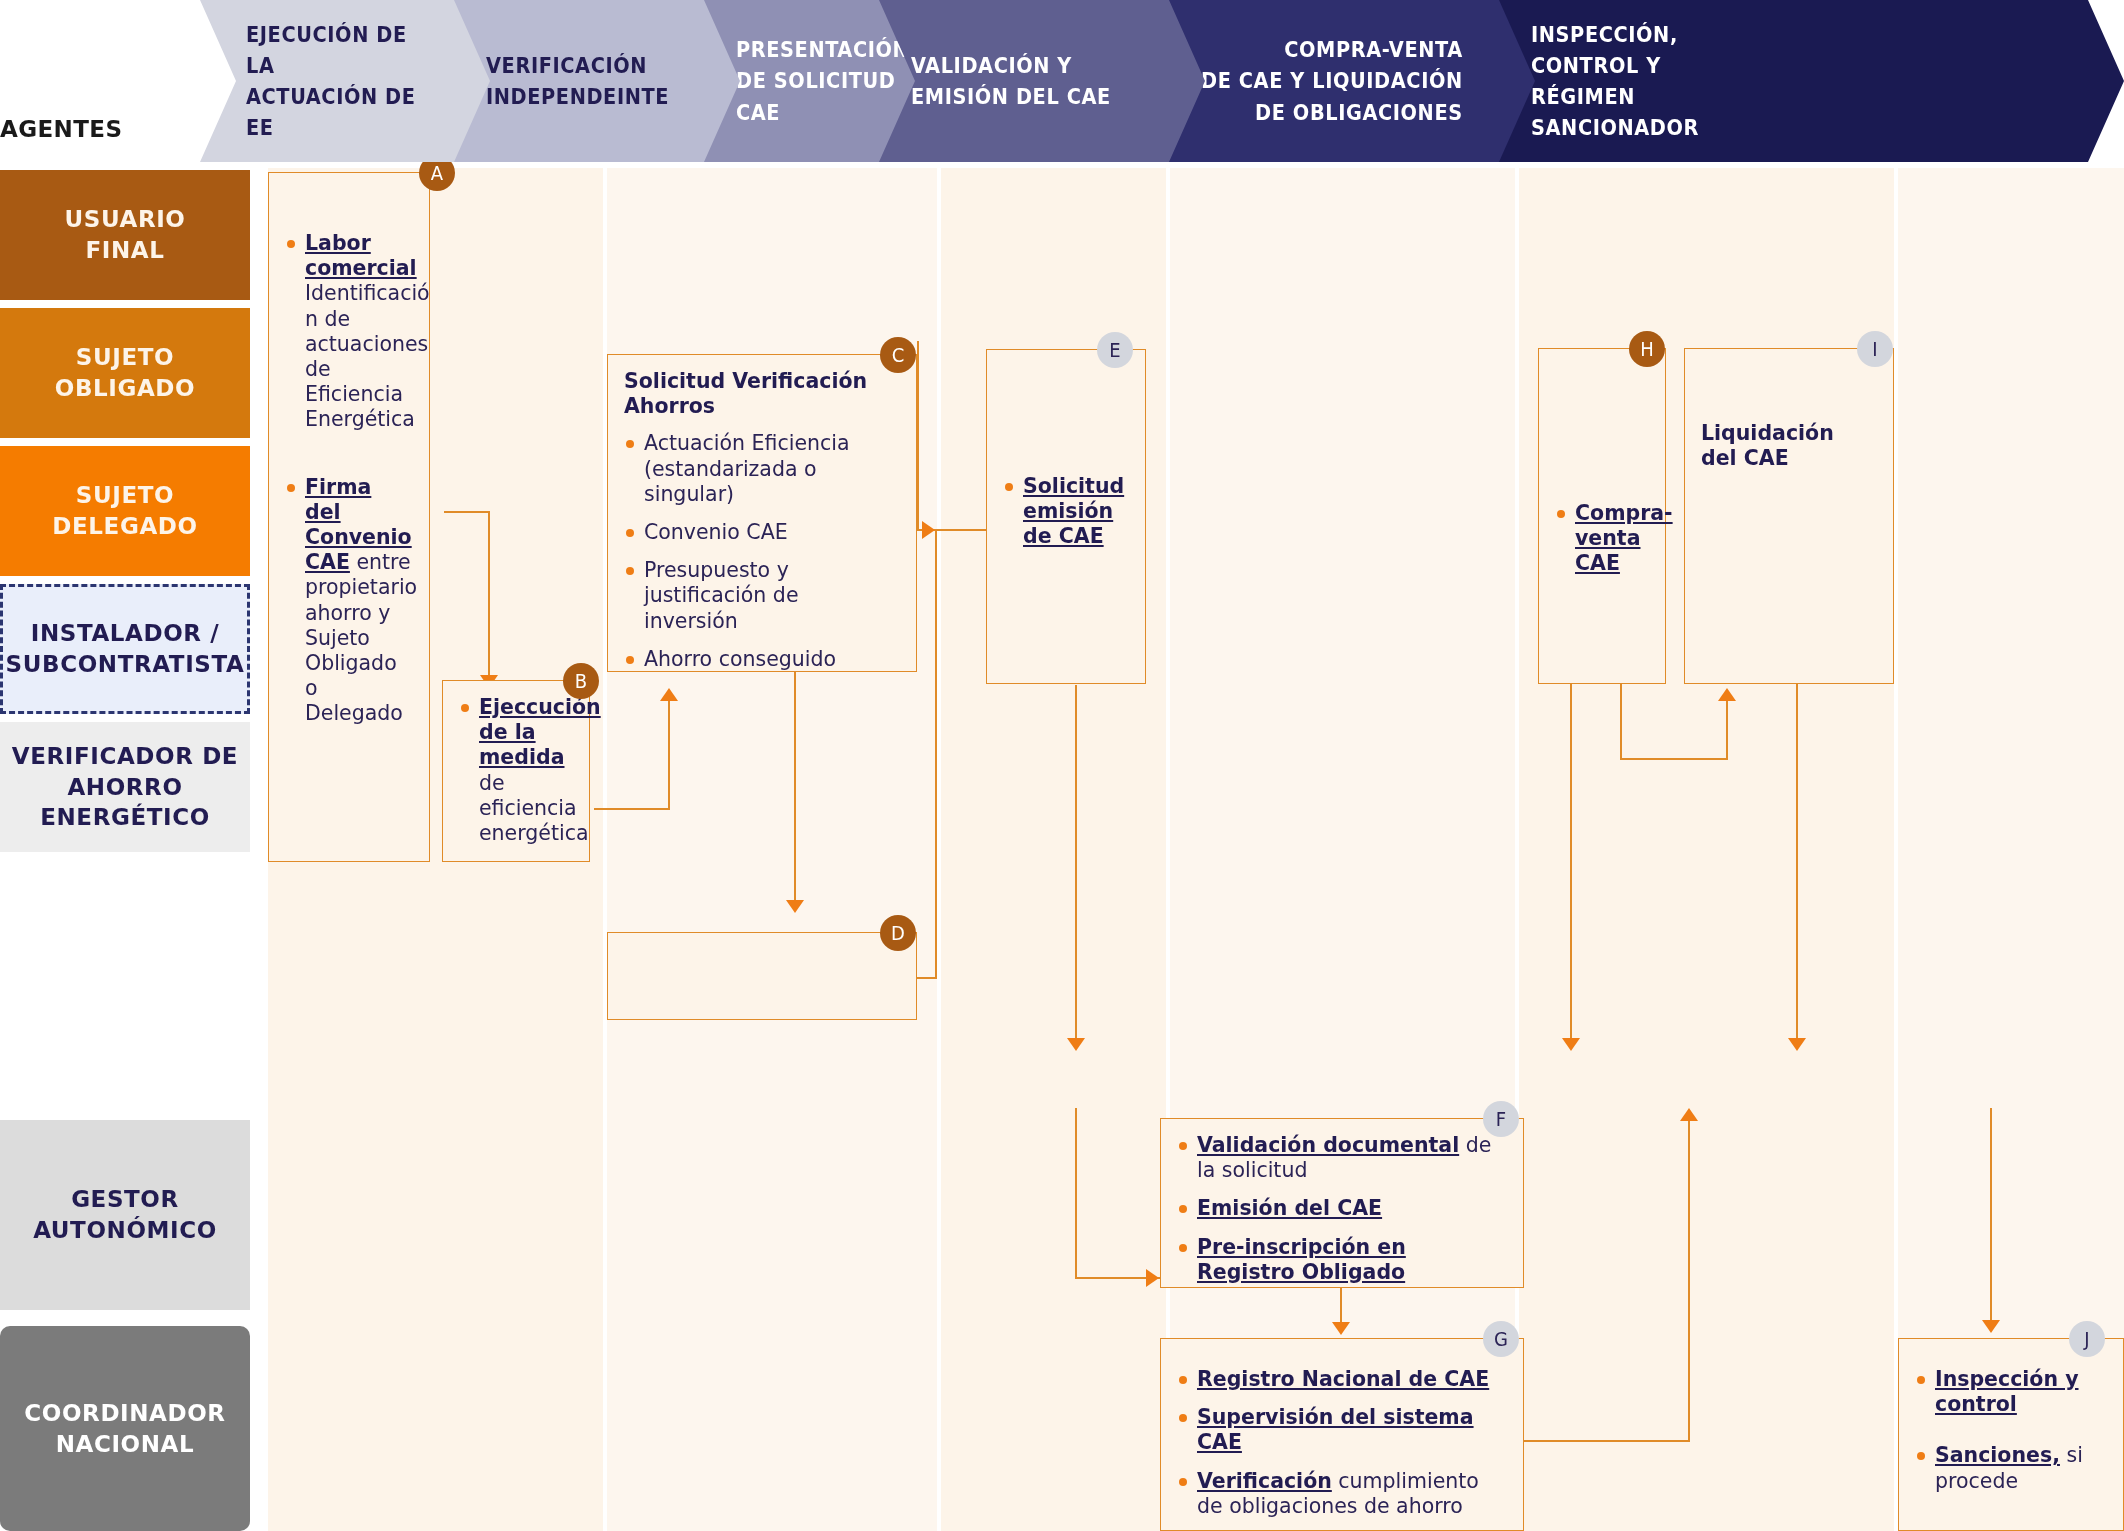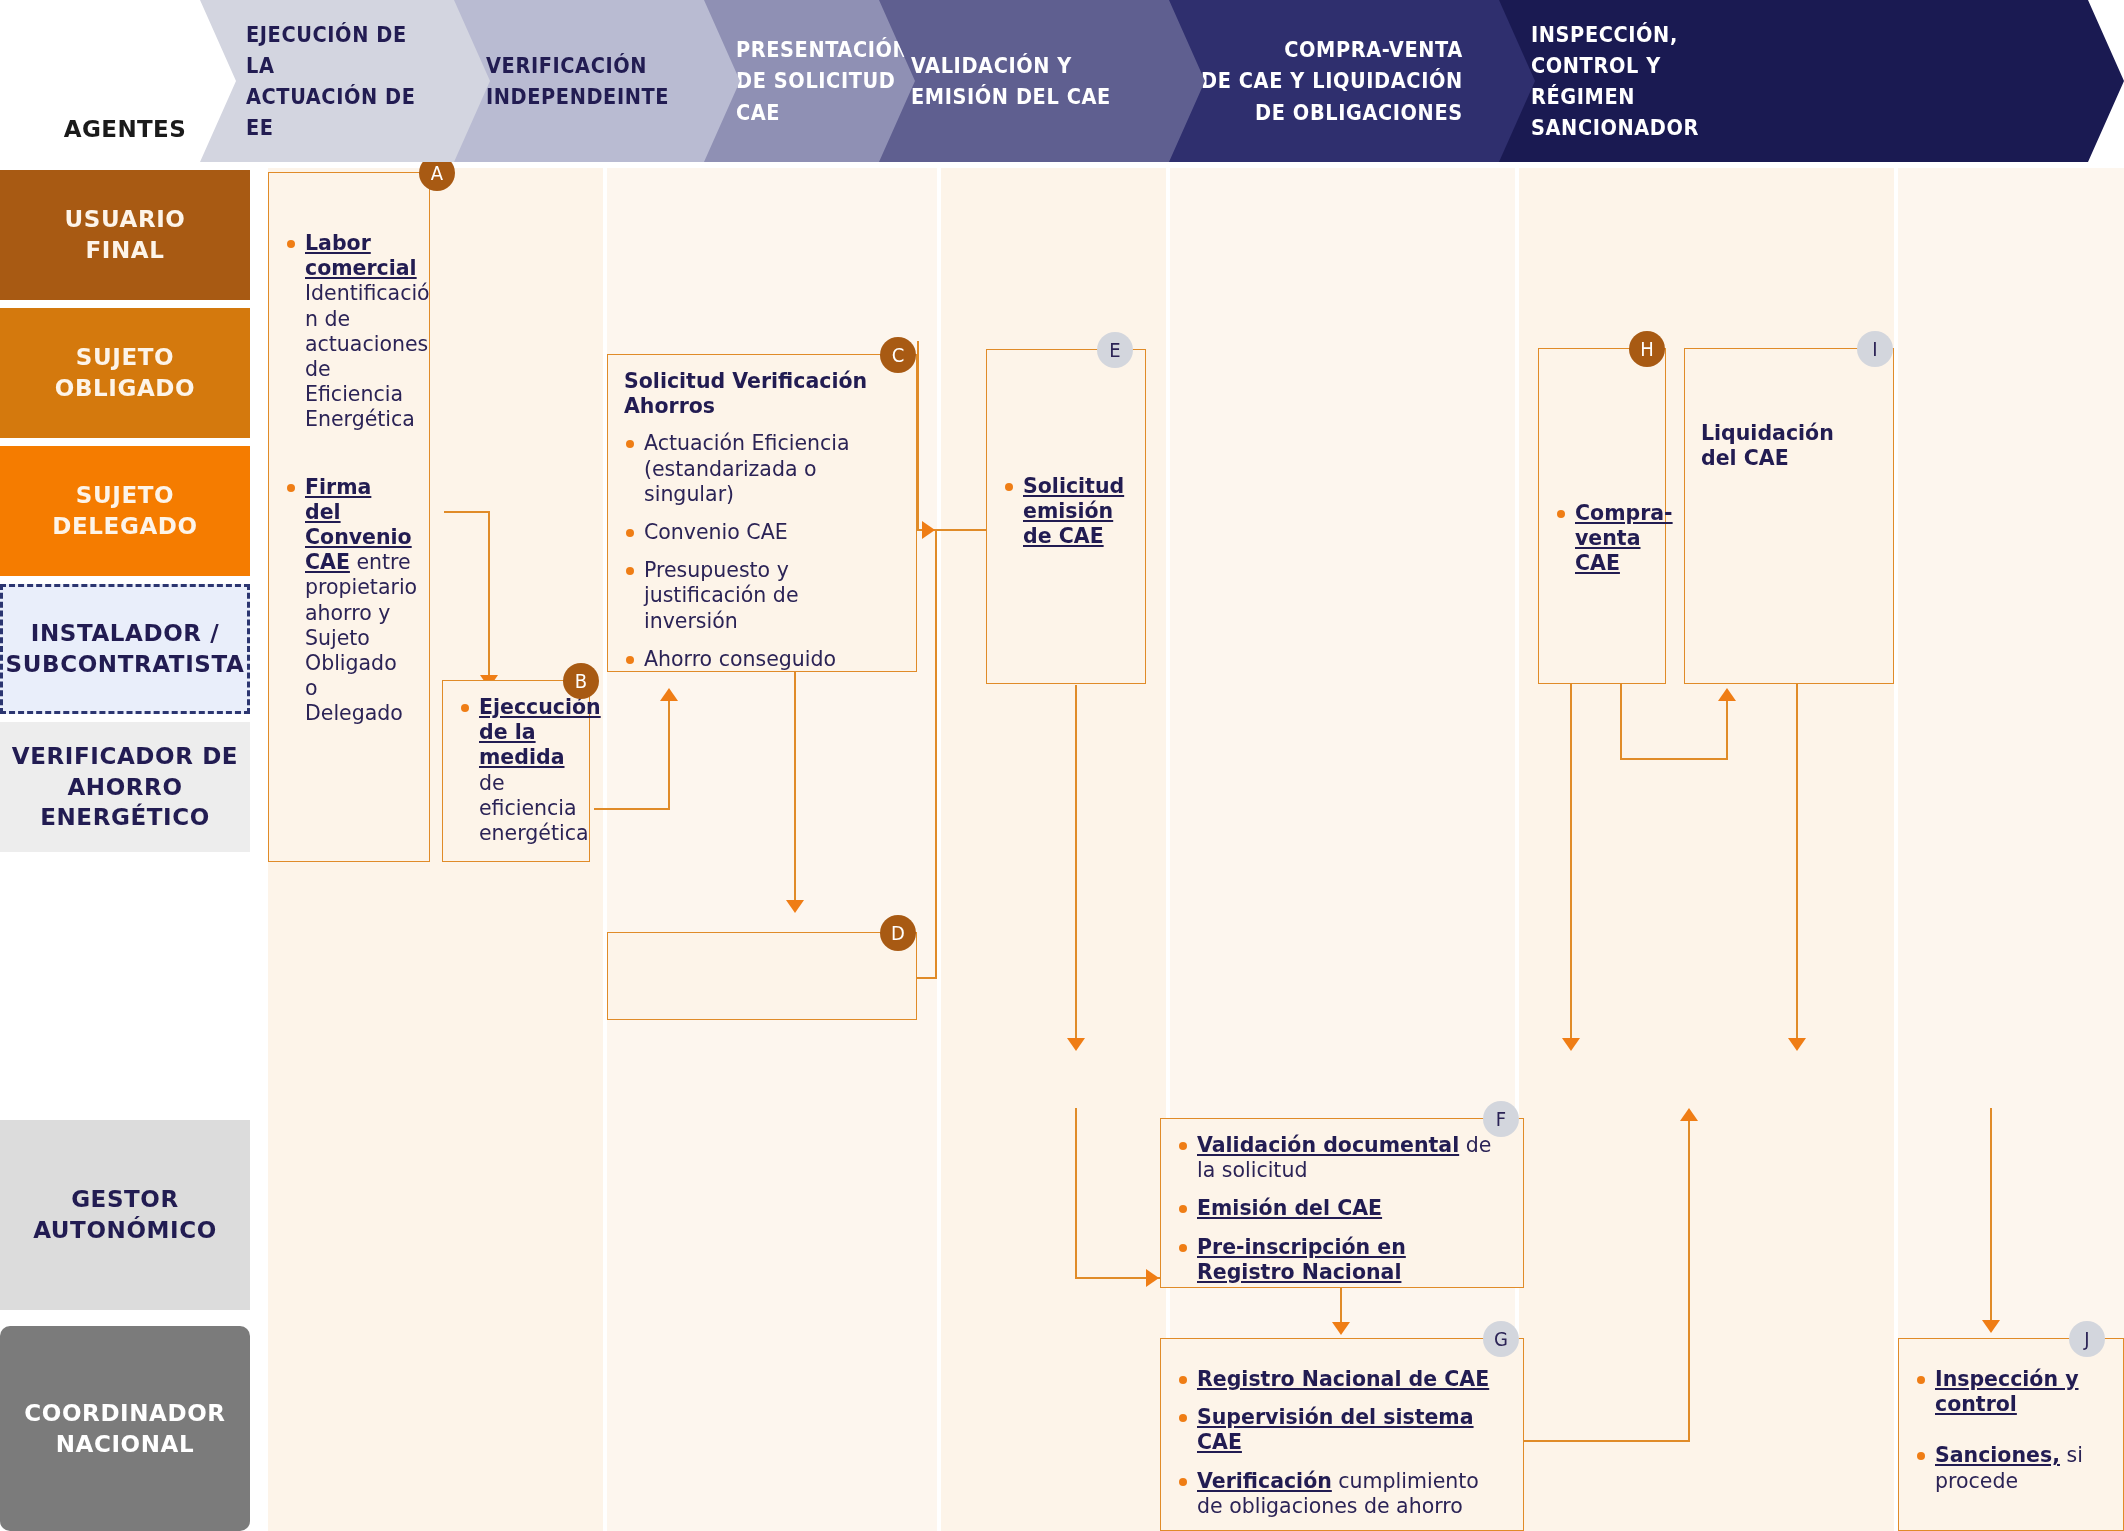--- a/index.html
+++ b/index.html
@@ -21,21 +21,21 @@
     display: flex; align-items: center;
     padding-left: 46px; padding-right: 56px;
   }
   .chev .label {
     font-size: 21.5px; font-weight: 700; line-height: 1.45;
     letter-spacing: .6px; white-space: pre-line;
     font-family: "DejaVu Sans Condensed", "Liberation Sans Narrow", "Liberation Sans", sans-serif;
   }
   .agents-title {
     position: absolute; left: 0; top: 116px; width: 250px;
-    font-size: 23px; font-weight: 800; color: #1a1a1a; letter-spacing: .4px; text-align: center;
+    font-size: 23px; font-weight: 800; color: #1a1a1a; letter-spacing: .4px;
   }
 
   
   .agent {
     position: absolute; left: 0; width: 250px;
     display: flex; align-items: center; justify-content: center;
     text-align: center;
     font-size: 23px; font-weight: 700; line-height: 1.33; letter-spacing: .6px;
     white-space: pre-line;
   }
@@ -248,21 +248,21 @@
     </ul>
   </div>
 
   <div class="box" style="left:1160px;top:1118px;width:364px;height:170px;">
     <div class="badge grey" style="left:322px;top:-18px;">
         <span>F</span>
       </div>
     <ul>
       <li><b>Validación documental</b><span> de la solicitud</span></li>
       <li><b>Emisión del CAE</b></li>
-      <li><b>Pre-inscripción en Registro Nacional</b></li>
+      <li><b>Pre-inscripción en Registro Obligado</b></li>
     </ul>
   </div>
 
   <div class="box" style="left:1160px;top:1338px;width:364px;height:193px;">
     <div class="badge grey" style="left:322px;top:-18px;">
         <span>G</span>
       </div>
     <ul style="margin-top:14px;">
       <li><b>Registro Nacional de CAE</b></li>
       <li><b>Supervisión del sistema CAE</b></li>

